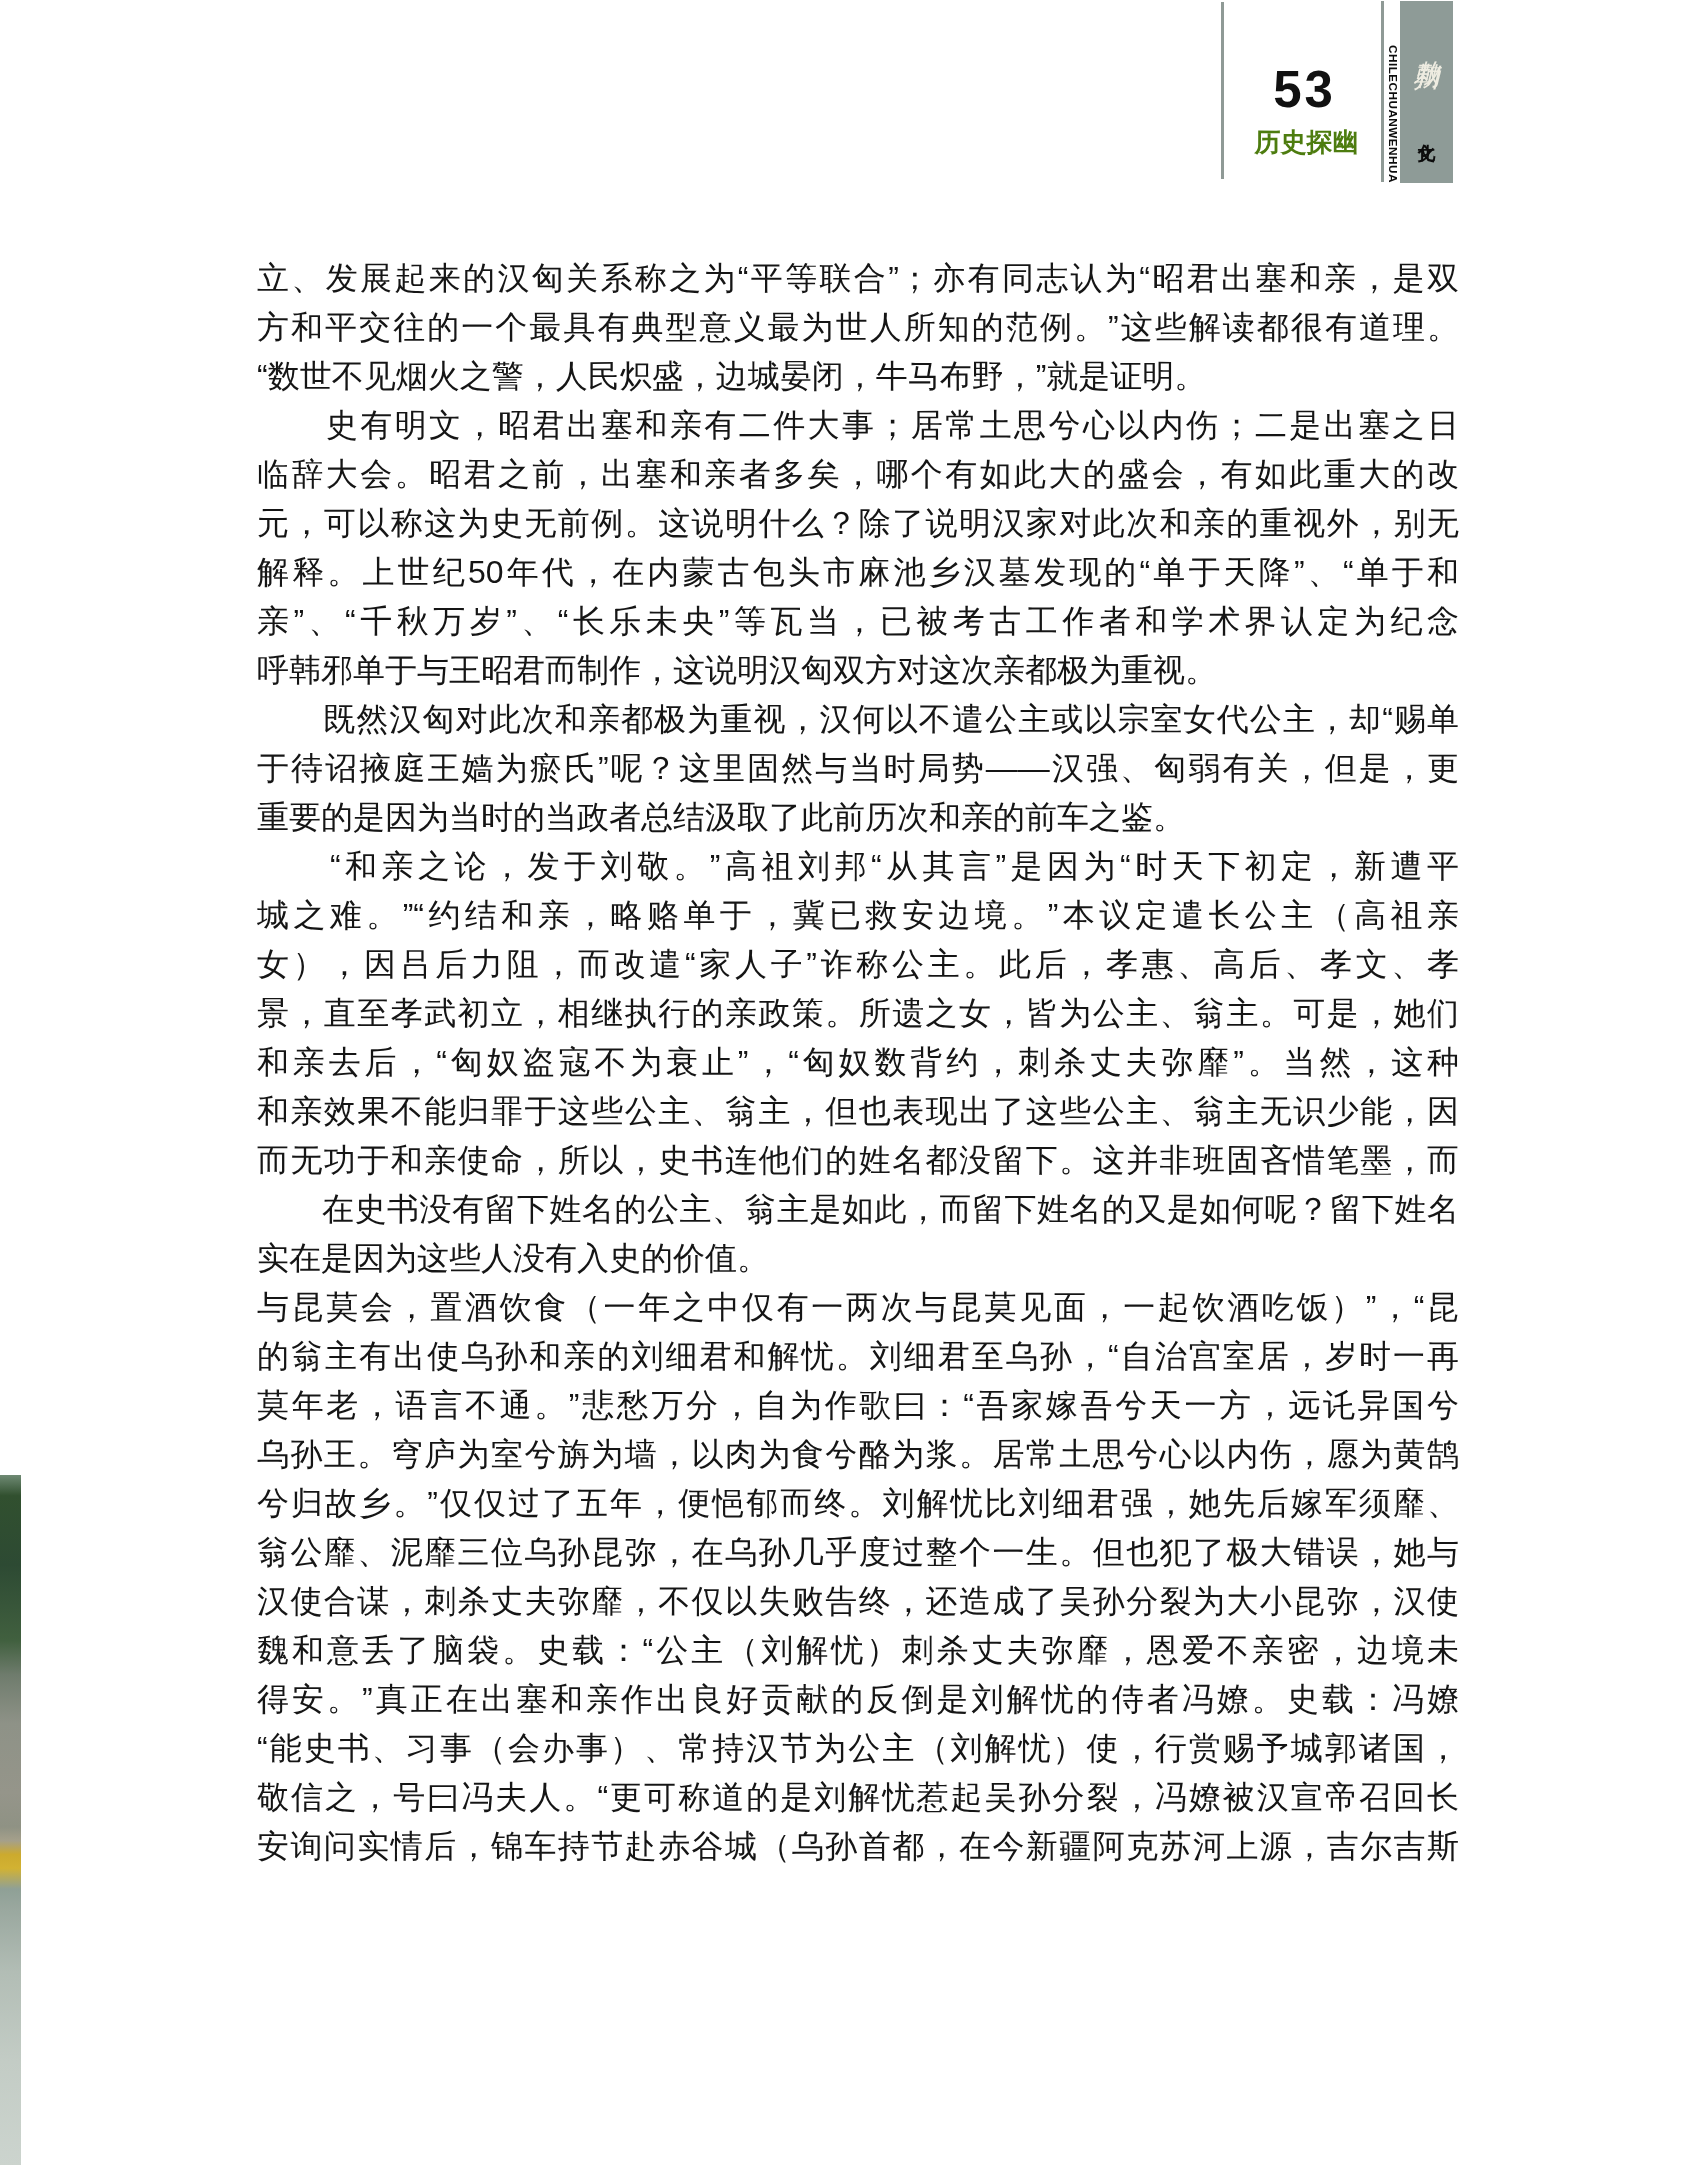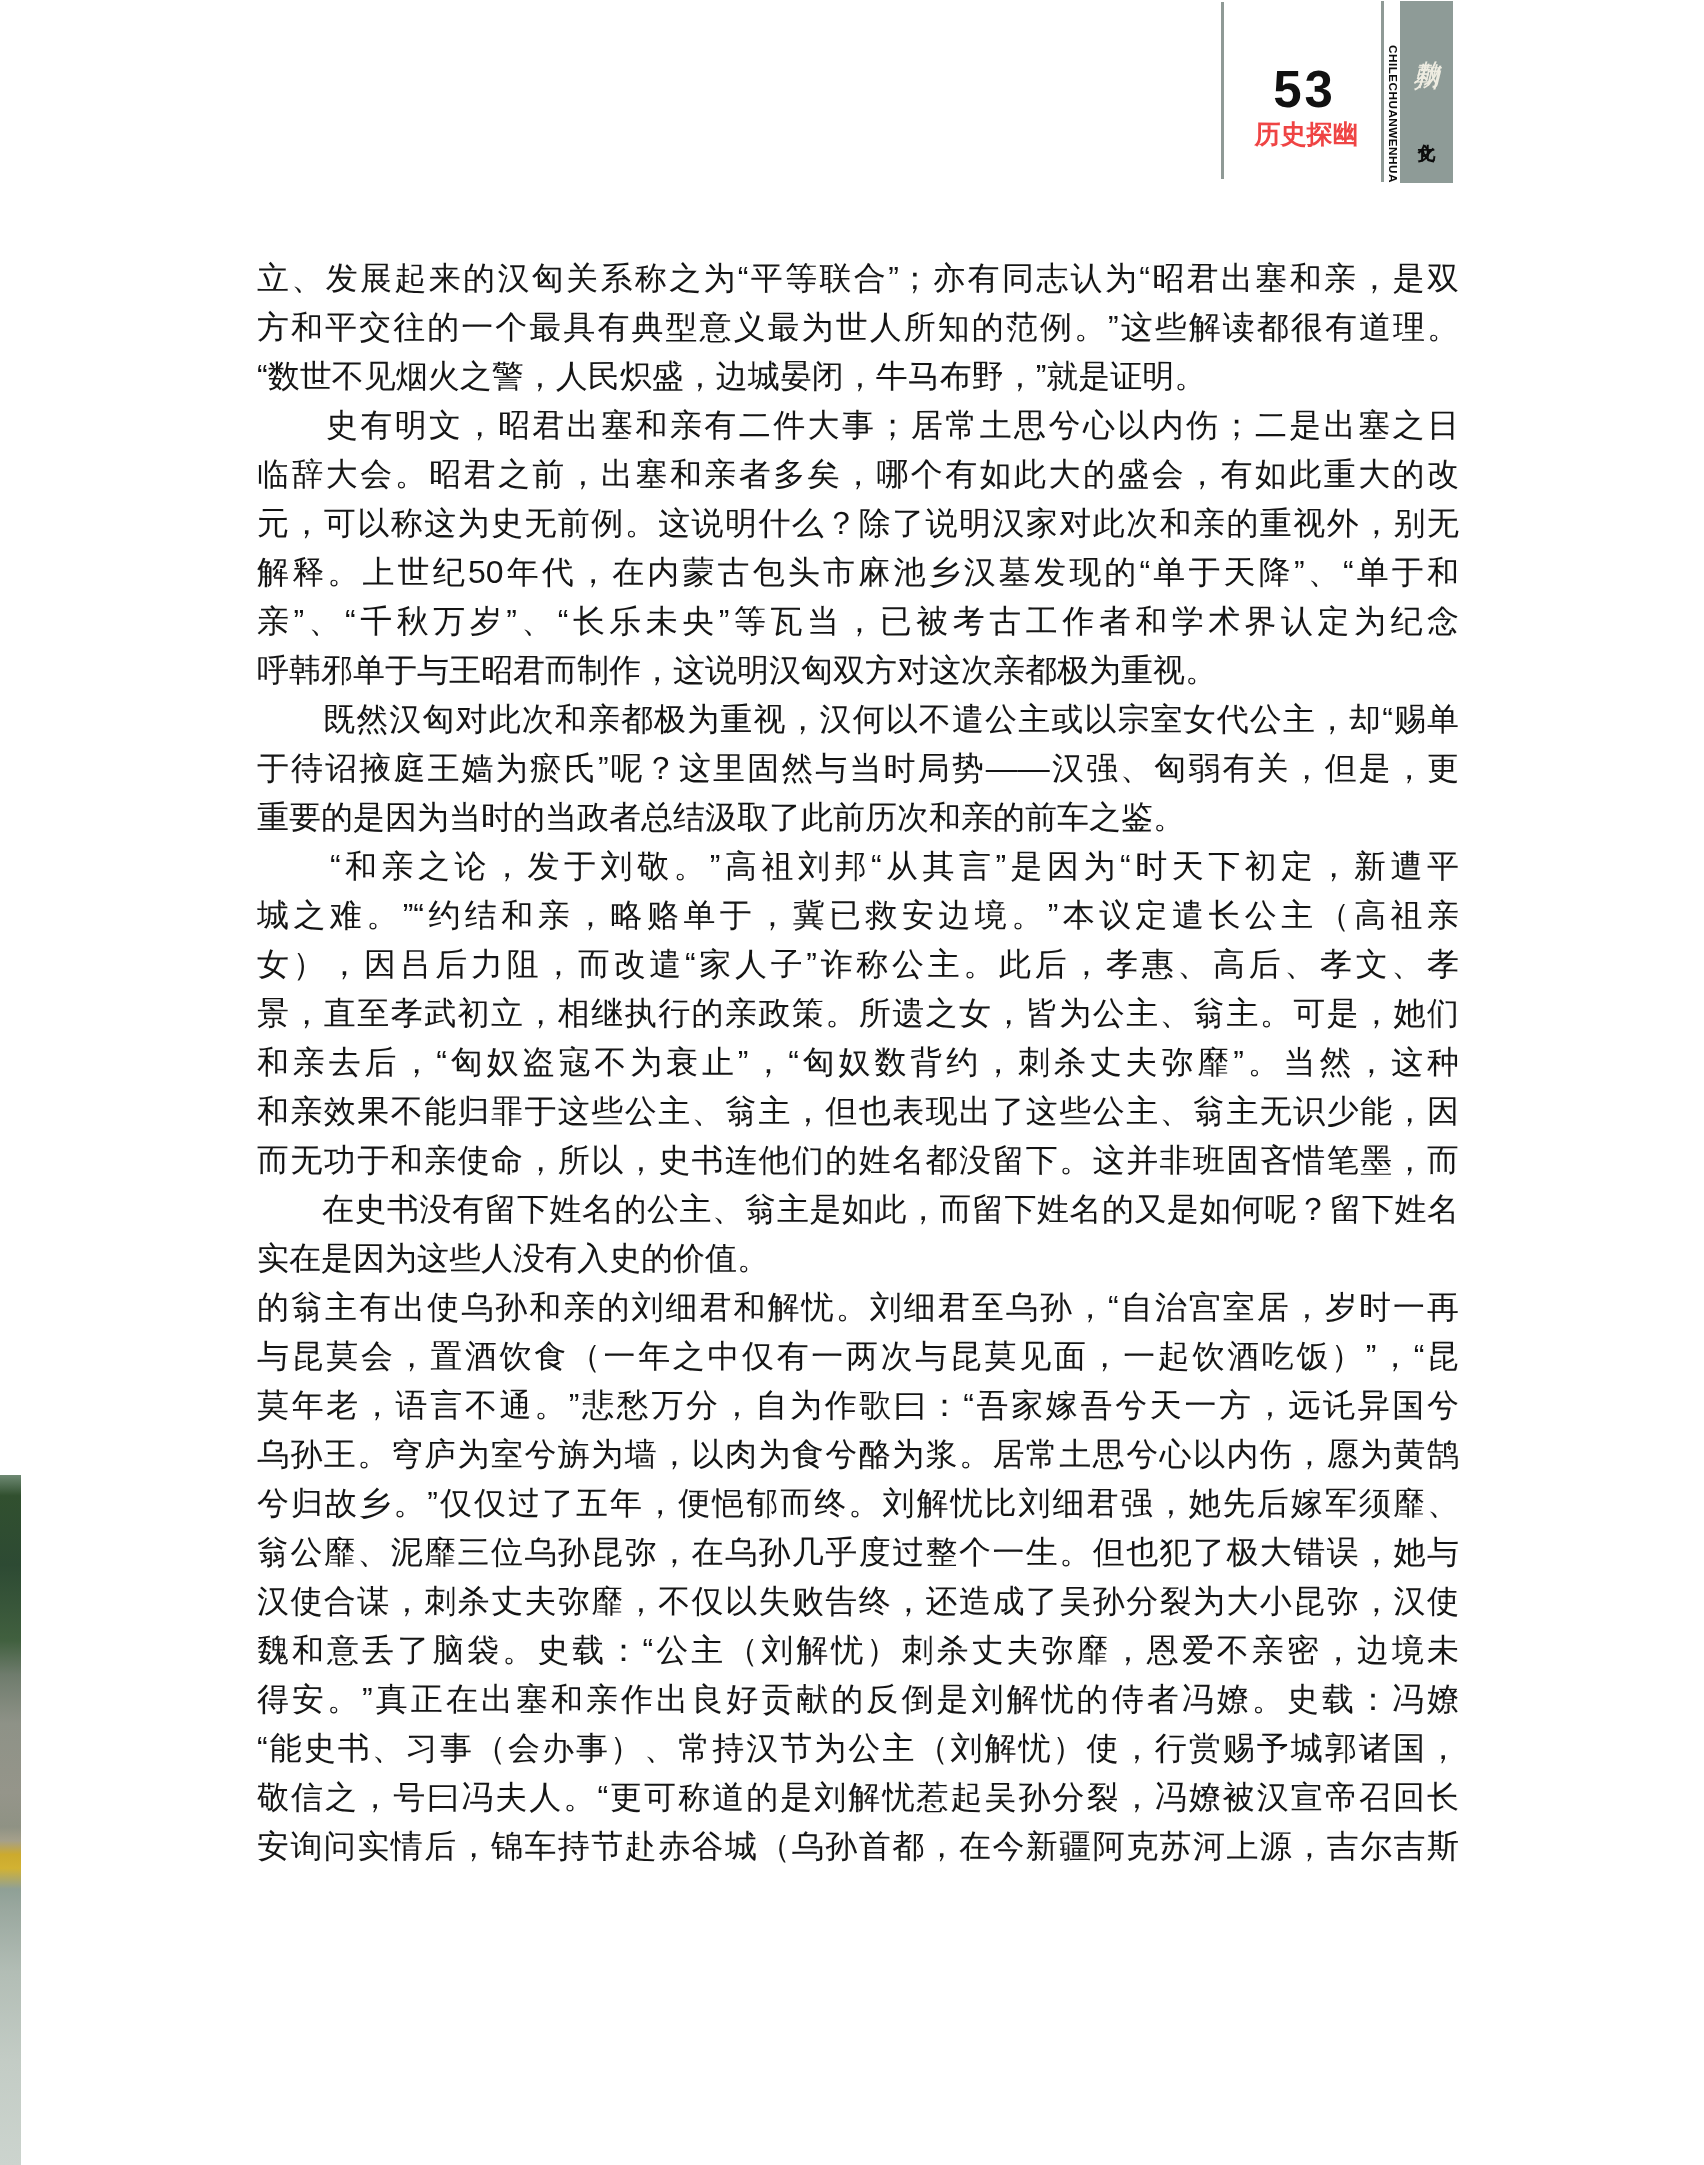--- a/index.html
+++ b/index.html
@@ -16,23 +16,23 @@
   .rule{position:absolute;background:#8f9a96;}
   .rule-left{left:1221px;top:2px;width:2.9px;height:177px;}
   .rule-right{left:1381px;top:1px;width:2.9px;height:181px;}
 
   .page-number{
     position:absolute;left:1251px;top:60px;width:107px;
     text-align:center;
     font-size:51px;font-weight:700;letter-spacing:2.9px;color:#111;
   }
   .section-title{
-    position:absolute;left:1251px;top:117px;width:111px;
+    position:absolute;left:1251px;top:125px;width:111px;
     text-align:center;
-    font-size:26px;font-weight:700;color:#ef4444;
+    font-size:26px;font-weight:700;color:#4d7c0f;
   }
 
   .masthead-block{
     position:absolute;left:1400px;top:1px;width:53px;height:182px;
     background:#8e9b97;
   }
   .masthead-roman{
     position:absolute;left:1382px;top:45px;height:141px;width:17.6px;
     writing-mode:vertical-rl;
     font-size:11.7px;font-weight:700;letter-spacing:0.5px;color:#0d0d0d;
@@ -115,22 +115,22 @@
       <div class="line line-end">重要的是因为当时的当政者总结汲取了此前历次和亲的前车之鉴。</div>
       <div class="line">　　“和亲之论，发于刘敬。”高祖刘邦“从其言”是因为“时天下初定，新遭平</div>
       <div class="line">城之难。”“约结和亲，略赂单于，冀已救安边境。”本议定遣长公主（高祖亲</div>
       <div class="line">女），因吕后力阻，而改遣“家人子”诈称公主。此后，孝惠、高后、孝文、孝</div>
       <div class="line">景，直至孝武初立，相继执行的亲政策。所遗之女，皆为公主、翁主。可是，她们</div>
       <div class="line">和亲去后，“匈奴盗寇不为衰止”，“匈奴数背约，刺杀丈夫弥靡”。当然，这种</div>
       <div class="line">和亲效果不能归罪于这些公主、翁主，但也表现出了这些公主、翁主无识少能，因</div>
       <div class="line">而无功于和亲使命，所以，史书连他们的姓名都没留下。这并非班固吝惜笔墨，而</div>
       <div class="line">　　在史书没有留下姓名的公主、翁主是如此，而留下姓名的又是如何呢？留下姓名</div>
       <div class="line line-end">实在是因为这些人没有入史的价值。</div>
+      <div class="line">与昆莫会，置酒饮食（一年之中仅有一两次与昆莫见面，一起饮酒吃饭）”，“昆</div>
       <div class="line">的翁主有出使乌孙和亲的刘细君和解忧。刘细君至乌孙，“自治宫室居，岁时一再</div>
-      <div class="line">与昆莫会，置酒饮食（一年之中仅有一两次与昆莫见面，一起饮酒吃饭）”，“昆</div>
       <div class="line">莫年老，语言不通。”悲愁万分，自为作歌曰：“吾家嫁吾兮天一方，远讬异国兮</div>
       <div class="line">乌孙王。穹庐为室兮旃为墙，以肉为食兮酪为浆。居常土思兮心以内伤，愿为黄鹄</div>
       <div class="line">兮归故乡。”仅仅过了五年，便悒郁而终。刘解忧比刘细君强，她先后嫁军须靡、</div>
       <div class="line">翁公靡、泥靡三位乌孙昆弥，在乌孙几乎度过整个一生。但也犯了极大错误，她与</div>
       <div class="line">汉使合谋，刺杀丈夫弥靡，不仅以失败告终，还造成了吴孙分裂为大小昆弥，汉使</div>
       <div class="line">魏和意丢了脑袋。史载：“公主（刘解忧）刺杀丈夫弥靡，恩爱不亲密，边境未</div>
       <div class="line">得安。”真正在出塞和亲作出良好贡献的反倒是刘解忧的侍者冯嫽。史载：冯嫽</div>
       <div class="line">“能史书、习事（会办事）、常持汉节为公主（刘解忧）使，行赏赐予城郭诸国，</div>
       <div class="line">敬信之，号曰冯夫人。“更可称道的是刘解忧惹起吴孙分裂，冯嫽被汉宣帝召回长</div>
       <div class="line">安询问实情后，锦车持节赴赤谷城（乌孙首都，在今新疆阿克苏河上源，吉尔吉斯</div>

